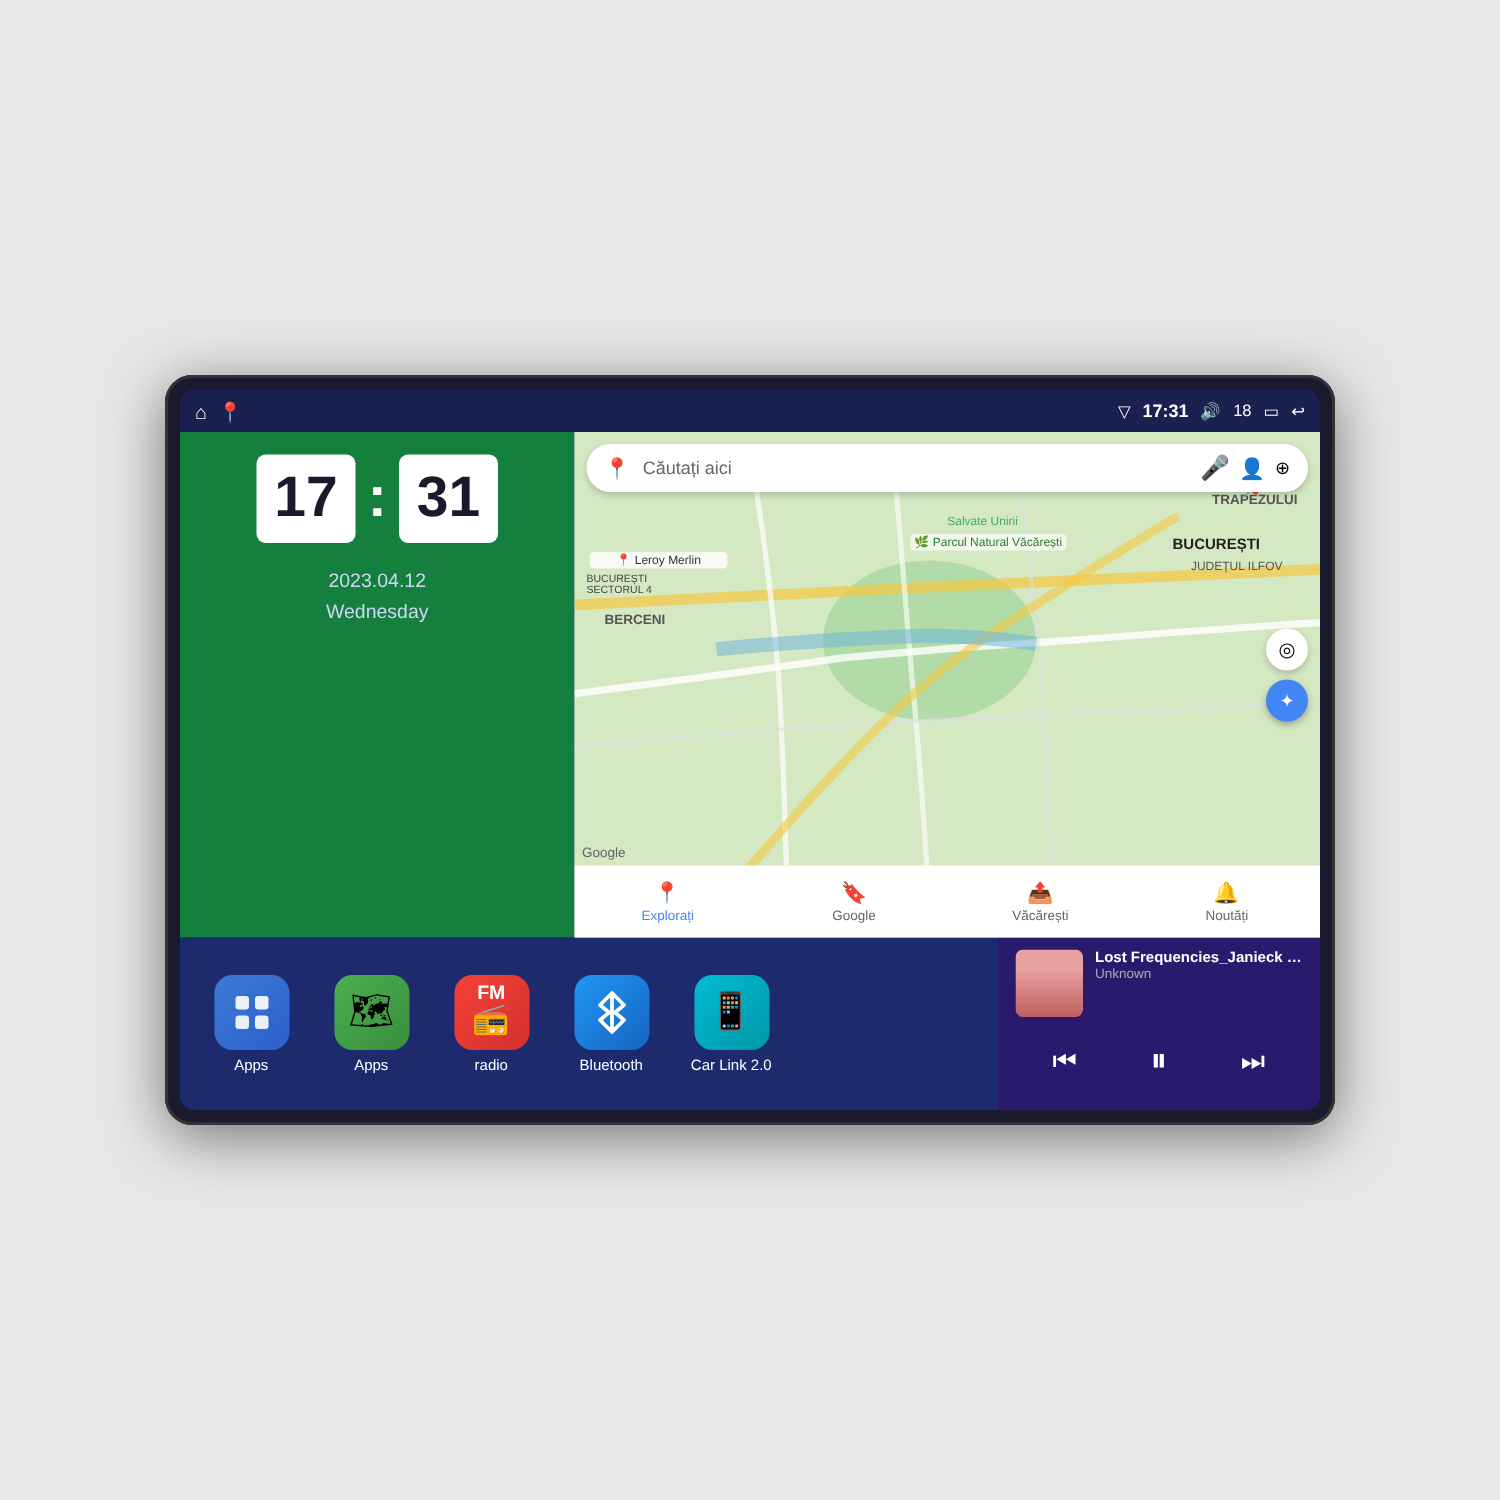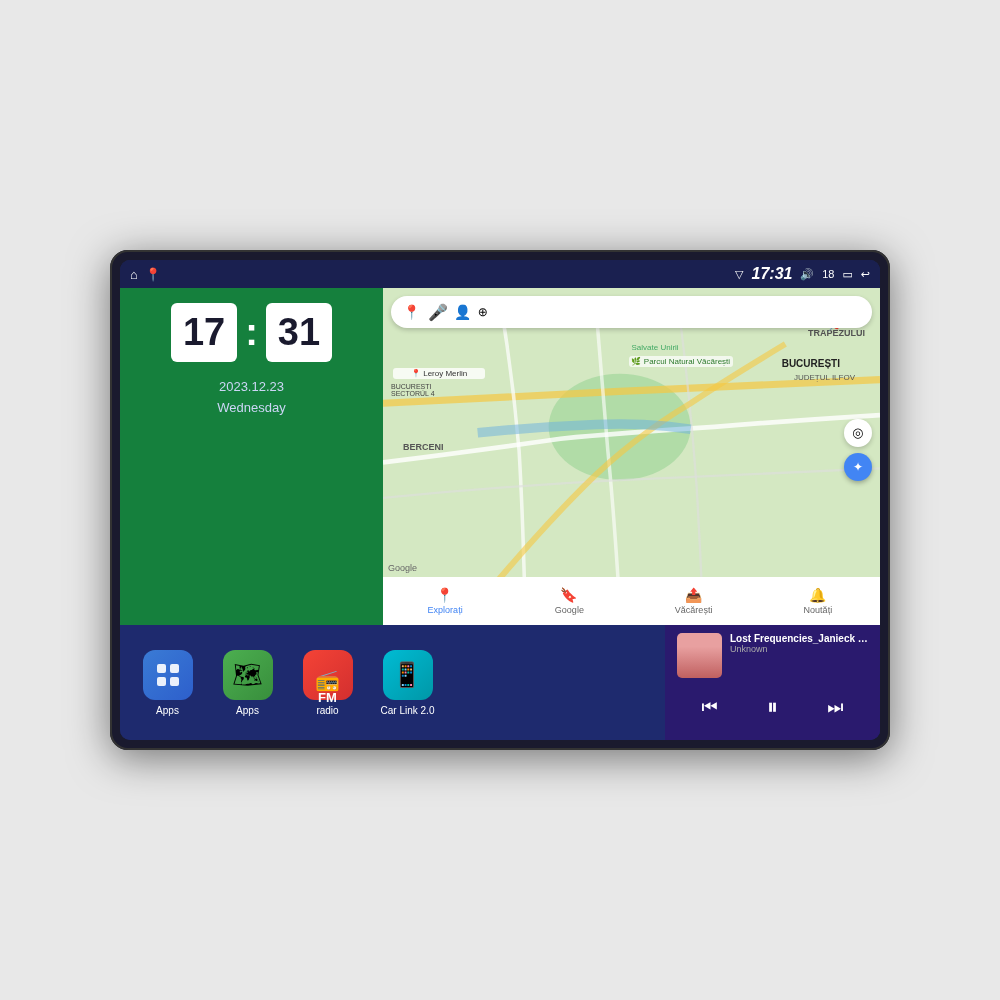--- a/index.html
+++ b/index.html
@@ -420,32 +420,30 @@
       text-transform: uppercase;
     }
 
     .berceni-label {
       top: 120px;
       left: 20px;
       font-size: 9px;
       color: #555;
       font-weight: bold;
       text-transform: uppercase;
-      margin-top: 34px;
     }
 
     .vacaresti-label {
       top: 68px;
       left: 45%;
       font-size: 8px;
       color: #2d7a2d;
       background: rgba(255,255,255,0.7);
       padding: 1px 3px;
       border-radius: 3px;
-      margin-left: 22px;
     }
 
     .leroy-label {
       top: 80px;
       left: 10px;
       font-size: 8px;
       color: #333;
       background: rgba(255,255,255,0.8);
       padding: 1px 18px;
       border-radius: 3px;
@@ -472,40 +470,40 @@
 <div class="device-outer">
   <div class="device-screen">
 
     <div class="status-bar">
       <div class="status-bar-left">
         <span class="status-icon">⌂</span>
         <span class="status-icon">📍</span>
       </div>
       <div class="status-bar-right">
         <span style="font-size:11px;">▽</span>
-        <span style="font-weight:bold;font-size:16px;font-style:italic;">17:31</span>
+        <span style="font-weight:bold;font-size:12px;">17:31</span>
         <span>🔊</span>
         <span>18</span>
         <span>▭</span>
         <span style="cursor:pointer;">↩</span>
       </div>
     </div>
 
     <div class="main-area">
 
       <div class="top-section">
 
         <div class="clock-widget">
           <div class="clock-display">
             <div class="clock-block">17</div>
             <div class="clock-separator">:</div>
             <div class="clock-block">31</div>
           </div>
           <div class="clock-date">
-            <div>2023.12.23</div>
+            <div>2023.04.12</div>
             <div>Wednesday</div>
           </div>
         </div>
 
         <div class="map-widget">
 
           <div class="map-bg"></div>
 
           <svg class="map-roads" viewBox="0 0 420 250">
 
@@ -531,20 +529,21 @@
           <span class="map-label vacaresti-label">🌿 Parcul Natural Văcărești</span>
           <span class="map-label leroy-label">📍 Leroy Merlin</span>
           <span class="map-label sector4-label">BUCUREȘTI<br>SECTORUL 4</span>
           <span class="map-label google-label">Google</span>
           <span class="map-label" style="top:55px;left:50%;font-size:8px;color:#4a6;">Salvate Unirii</span>
 
           <span class="map-pin" style="top:28px;right:35px;">📌</span>
 
           <div class="map-search-bar">
             <span class="map-search-icon">📍</span>
+            <span class="map-search-text">Căutați aici</span>
             <div class="map-search-right">
               <span>🎤</span>
               <span style="font-size:14px;">👤</span>
               <span style="font-size:12px;">⊕</span>
             </div>
           </div>
 
           <div class="map-location-btn">
             <span style="font-size:13px;">◎</span>
           </div>
@@ -591,26 +590,34 @@
 
           <div class="app-icon">
             <div class="app-icon-img maps-bg">
               <span style="font-size:24px;">🗺</span>
             </div>
             <span class="app-icon-label">Apps</span>
           </div>
 
           <div class="app-icon">
             <div class="app-icon-img radio-bg" style="position:relative;">
-              <span style="font-size:13px;color:white;font-weight:bold;position:absolute;top:4px;left:50%;transform:translateX(-50%);margin-top:36px;">FM</span>
+              <span style="font-size:13px;color:white;font-weight:bold;position:absolute;top:4px;left:50%;transform:translateX(-50%);">FM</span>
               <span style="font-size:20px;margin-top:10px;">📻</span>
             </div>
             <span class="app-icon-label">radio</span>
           </div>
 
+          <div class="app-icon">
+            <div class="app-icon-img bluetooth-bg">
+              <svg width="24" height="30" viewBox="0 0 24 30">
+                <path d="M12,2 L12,28 L20,20 L14,15 L20,10 Z M12,2 L4,10 L10,15 L4,20 L12,28" stroke="white" stroke-width="2.5" fill="none" stroke-linejoin="round"></path>
+              </svg>
+            </div>
+            <span class="app-icon-label">Bluetooth</span>
+          </div>
 
           <div class="app-icon">
             <div class="app-icon-img carlink-bg">
               <span style="font-size:24px;">📱</span>
             </div>
             <span class="app-icon-label">Car Link 2.0</span>
           </div>
 
         </div>
 

